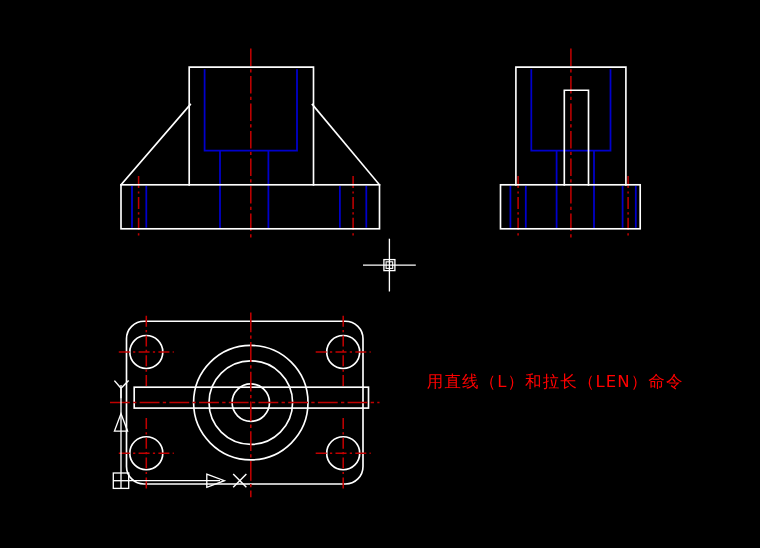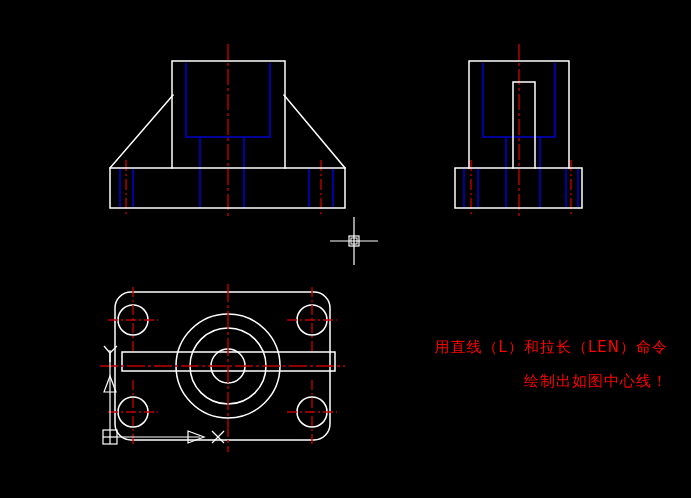--- a/index.html
+++ b/index.html
@@ -9,21 +9,20 @@
   }
   body {
     font-family: "Liberation Sans", sans-serif;
   }
   #app {
     position: relative;
     width: 691px;
     height: 498px;
     background: #000000;
     overflow: hidden;
-    text-align: right;
   }
   #cad-canvas {
     position: absolute;
     left: 0;
     top: 0;
     width: 691px;
     height: 498px;
     display: block;
   }
   .note-layer {
@@ -159,16 +158,15 @@
     <g>
       <line x1="330" y1="241" x2="378" y2="241" stroke="#ffffff" stroke-width="1.2"></line>
       <line x1="354" y1="217" x2="354" y2="265" stroke="#ffffff" stroke-width="1.2"></line>
       <rect x="349" y="236" width="10" height="10" fill="none" stroke="#ffffff" stroke-width="1.2"></rect>
       <rect x="351" y="238" width="6" height="6" fill="none" stroke="#ffffff" stroke-width="1"></rect>
     </g>
   </svg>
 
   <div class="note-layer">
     <div class="note-line">用直线（L）和拉长（LEN）命令</div>
-    <div class="note-line">绘制出如图中心线！</div>
   </div>
 
 </div>
 
 </body></html>

